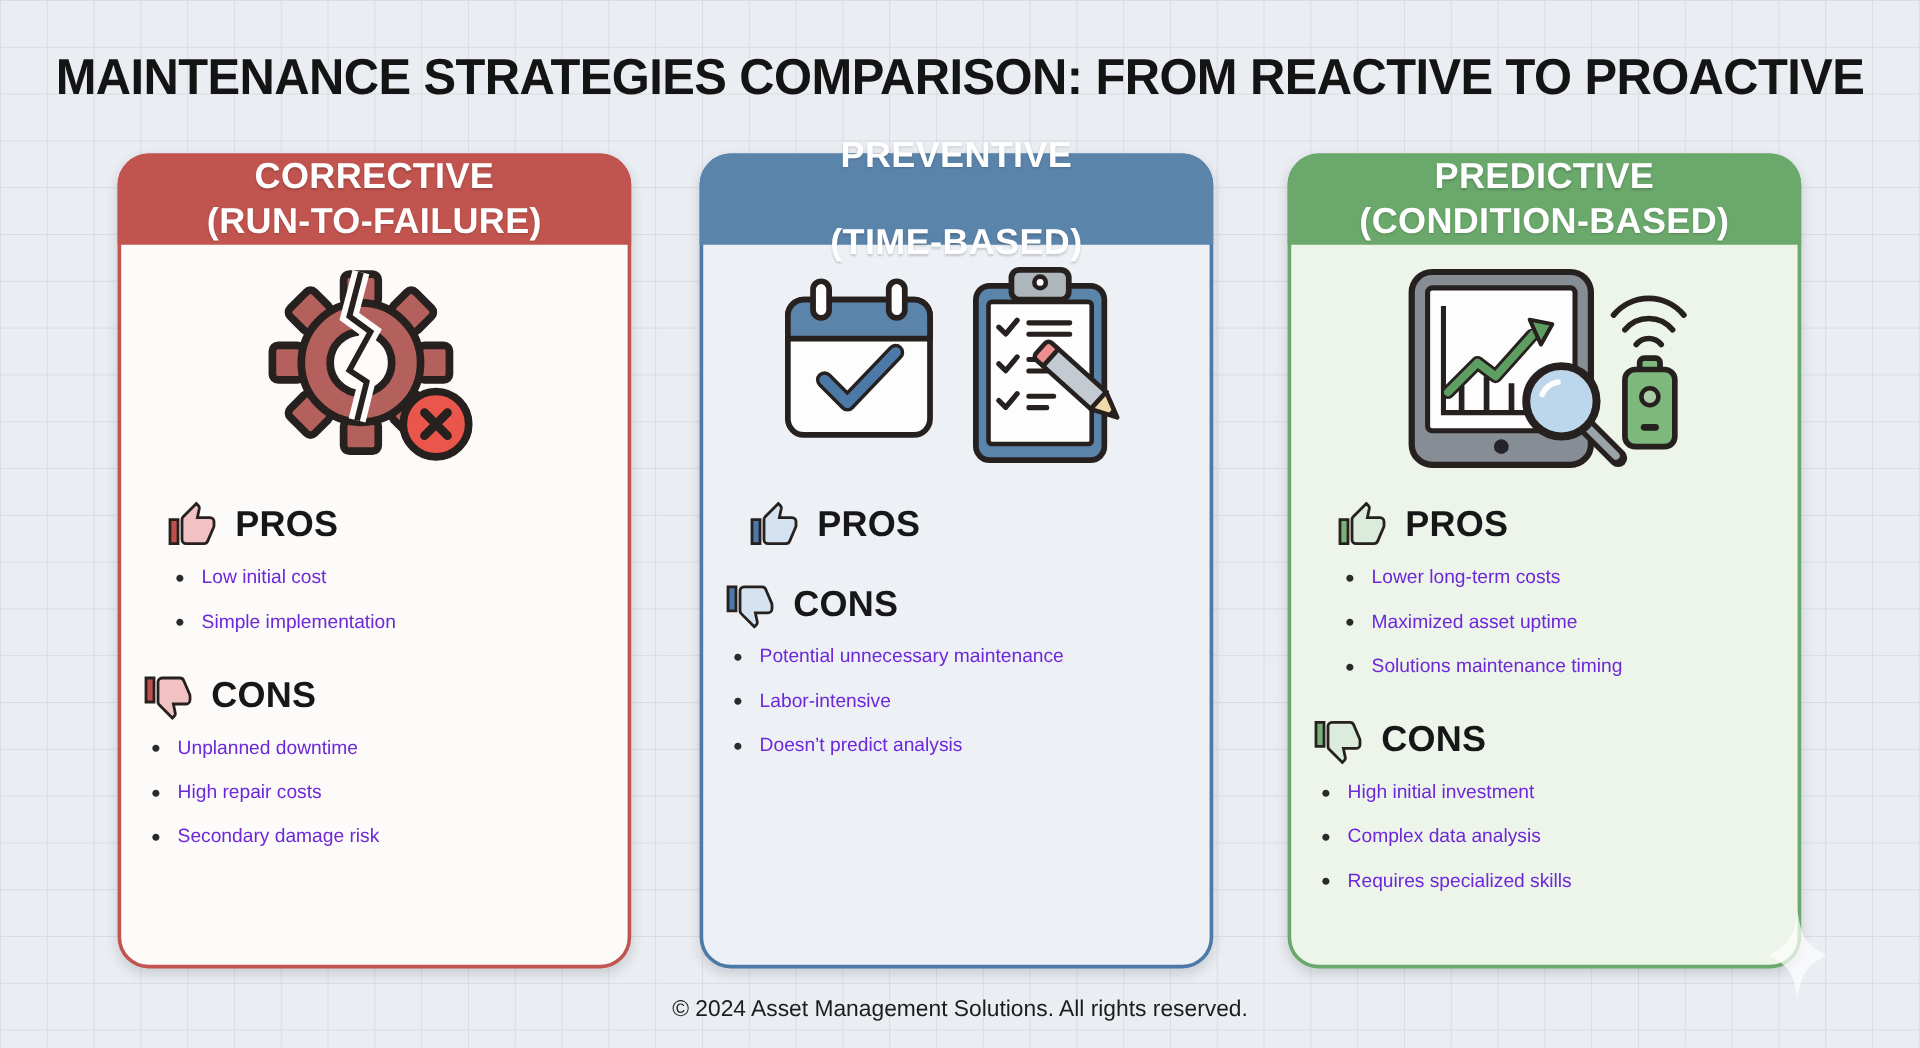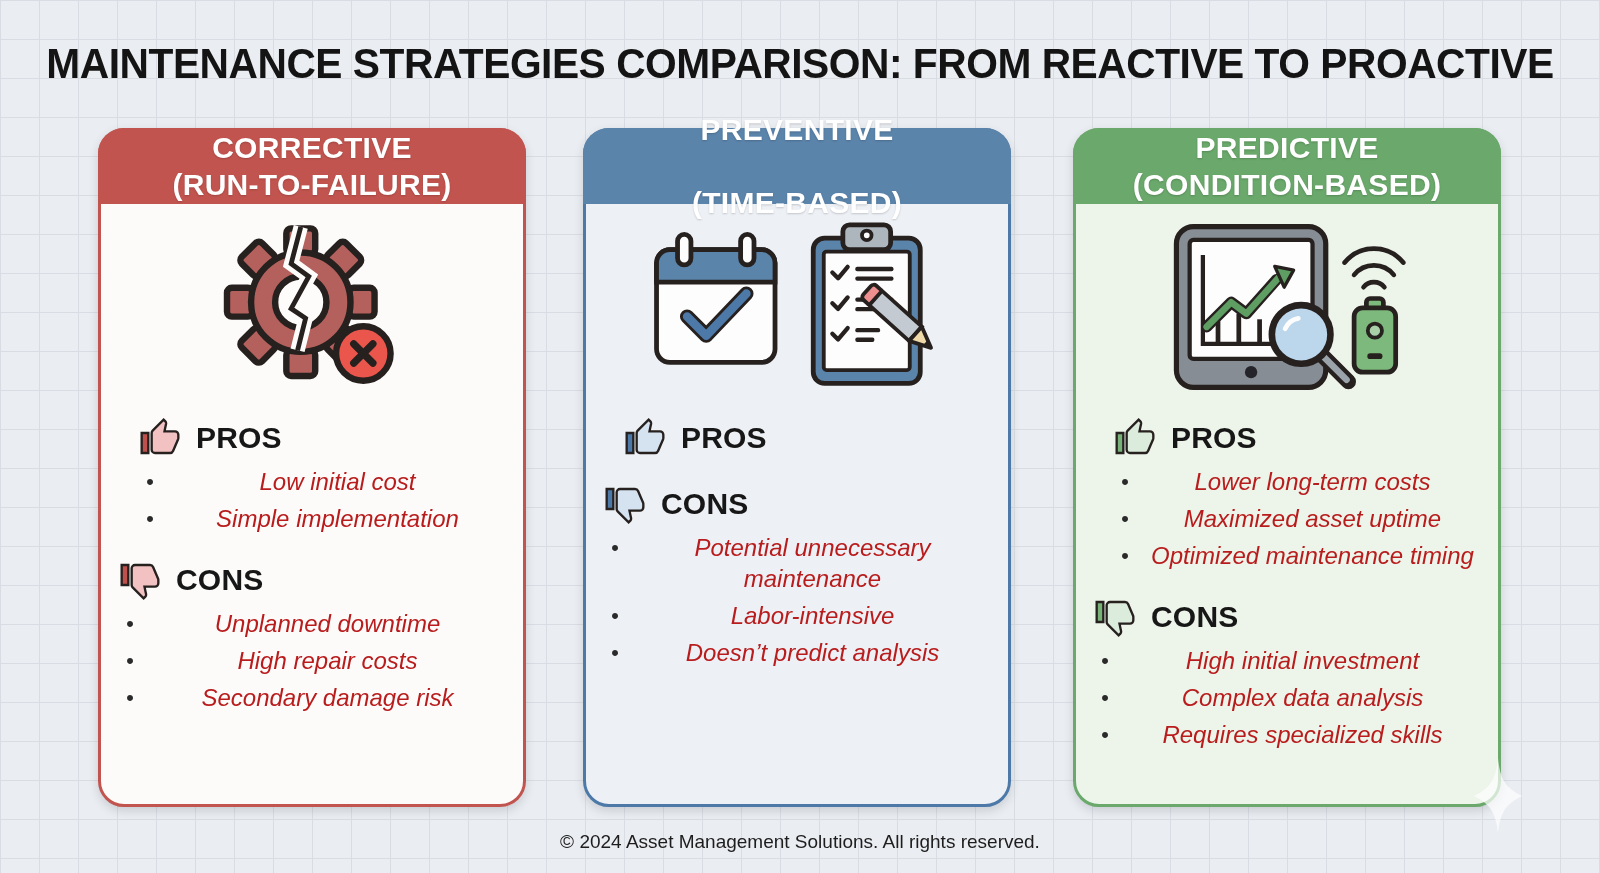--- a/index.html
+++ b/index.html
@@ -45,31 +45,31 @@
   }
   .card-1 .card-header{background:#c2544f;}
   .card-2 .card-header{background:#5b84ab;gap:36px;}
   .card-3 .card-header{background:#6aa86b;}
 
   .icon-wrap{
     height:178px;margin-top:14px;
     display:flex;justify-content:center;align-items:center;
   }
 
-  .section{padding:0 16px 0 36px;text-align:center;}
+  .section{padding:0 16px 0 36px;}
   .section-pros{margin-top:22px;}
   .section-cons{margin-top:26px;padding-left:16px;}
   .sec-head{display:flex;align-items:center;gap:13px;margin-bottom:8px;}
   .sec-head .label{font-size:30px;font-weight:800;color:#171717;letter-spacing:.2px;}
   .thumb{flex:0 0 auto;}
 
   ul.points{list-style:none;margin:0;padding:0;}
   ul.points li{
     position:relative;padding-left:31px;margin-bottom:6px;
-    font-size:24px;line-height:31px;color:#b91c1c;font-style:italic;
+    font-size:16px;line-height:31px;color:#6d28d9;
   }
   ul.points li::before{
     content:"\2022";position:absolute;left:9px;top:0;
     font-size:22px;color:#2a2a2a;
   }
   .card-3 ul.points li{white-space:nowrap;}
   .card-3 ul.points li .bleed{
     position:relative;z-index:2;
     background:#edf4ea;box-shadow:6px 0 0 4px #edf4ea;
   }
@@ -272,21 +272,21 @@
       <div class="sec-head">
         <svg class="thumb" width="46" height="40" viewBox="0 0 24 24">
           <path d="M1 21h4V9H1v12z" fill="#79b279" stroke="#26201f" stroke-width="1.4"></path>
           <path d="M23 10c0-1.1-.9-2-2-2h-6.31l.95-4.57.03-.32c0-.41-.17-.79-.44-1.06L14.17 1 7.59 7.59C7.22 7.95 7 8.45 7 9v10c0 1.1.9 2 2 2h9c.83 0 1.54-.5 1.84-1.22l3.02-7.05c.09-.23.14-.47.14-.73v-2z" fill="#dcecdc" stroke="#26201f" stroke-width="1.4"></path>
         </svg>
         <span class="label">PROS</span>
       </div>
       <ul class="points">
         <li><span>Lower long-term costs</span></li>
         <li><span>Maximized asset uptime</span></li>
-        <li><span class="bleed">Optimized maintenance timing</span></li>
+        <li><span class="bleed">Solutions maintenance timing</span></li>
       </ul>
     </div>
 
     <div class="section section-cons">
       <div class="sec-head">
         <svg class="thumb" width="46" height="40" viewBox="0 0 24 24">
           <g transform="translate(24,0) scale(-1,1)">
             <path d="M19 3v12h4V3h-4z" fill="#79b279" stroke="#26201f" stroke-width="1.4"></path>
             <path d="M15 3H6c-.83 0-1.54.5-1.84 1.22l-3.02 7.05c-.09.23-.14.47-.14.73v2c0 1.1.9 2 2 2h6.31l-.95 4.57-.03.32c0 .41.17.79.44 1.06L9.83 23l6.59-6.59c.36-.36.58-.86.58-1.41V5c0-1.1-.9-2-2-2z" fill="#dcecdc" stroke="#26201f" stroke-width="1.4"></path>
           </g>

